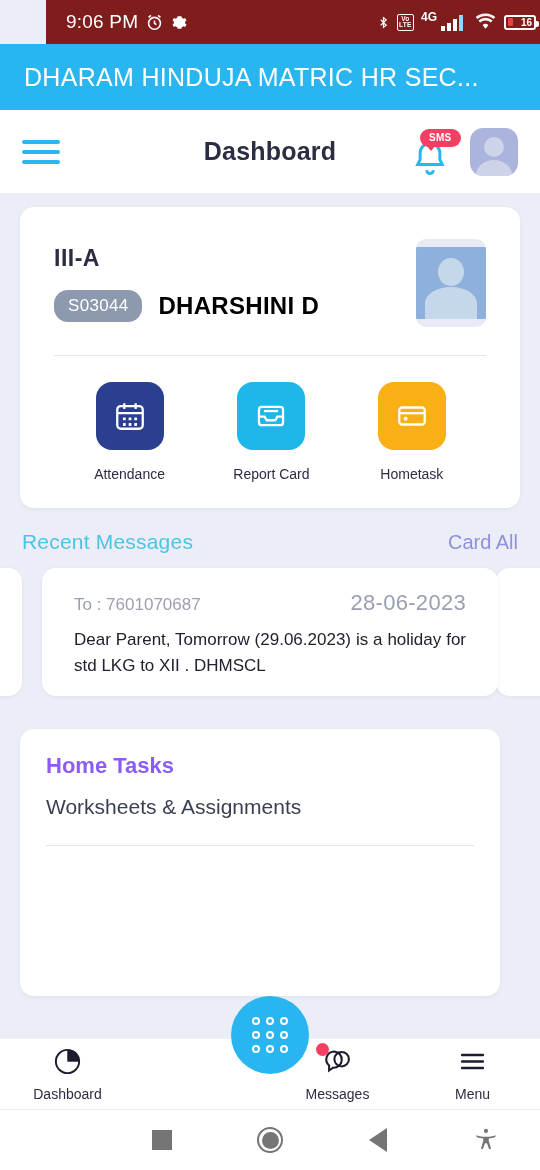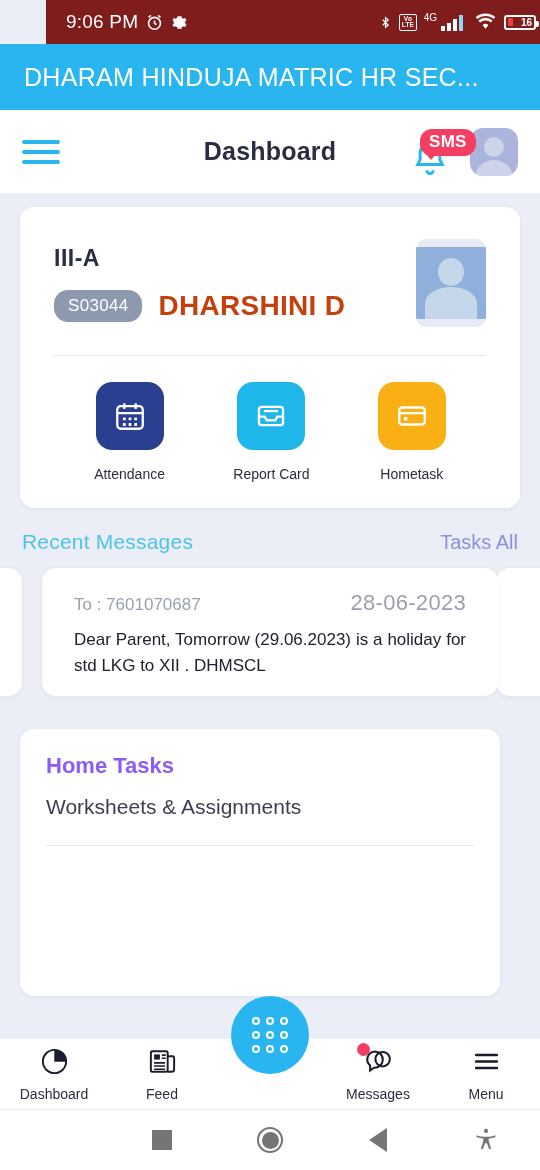--- a/index.html
+++ b/index.html
@@ -17,21 +17,21 @@
     padding: 0 4px; color: #ffffff; margin-left: 46px;
   }
   .sb-left { display: flex; align-items: center; gap: 7px; margin-left: 16px; }
   .sb-time { font-size: 19px; font-weight: 500; letter-spacing: .2px; }
   .sb-right { margin-left: auto; display: flex; align-items: center; gap: 7px; }
   .ico { display: inline-block; line-height: 0; }
   .volte-box {
     border: 1.6px solid #fff; border-radius: 2px; font-size: 6.5px; line-height: 6.5px;
     padding: 1px 1.5px; text-align: center; font-weight: 700; letter-spacing: .2px;
   }
-  .net4g { font-size: 10px; font-weight: 400; position: relative; top: -5px; margin-right: -3px; }
+  .net4g { font-size: 12px; font-weight: 700; position: relative; top: -5px; margin-right: -3px; }
   .batt {
     position: relative; width: 32px; height: 15px; border: 2px solid #fff;
     border-radius: 3px; display: flex; align-items: center; justify-content: flex-end;
     padding-right: 2px;
   }
   .batt::after {
     content: ""; position: absolute; right: -5px; top: 4.5px; width: 3px; height: 6px;
     background: #fff; border-radius: 0 2px 2px 0;
   }
   .batt-fill { position: absolute; left: 1.5px; top: 1.5px; bottom: 1.5px; width: 5px; background: #e8413f; border-radius:1px;}
@@ -56,21 +56,21 @@
   .hamburger span { display: block; height: 4px; border-radius: 2px; background: #29b6f0; }
   .appbar-title {
     position: absolute; left: 0; right: 0; text-align: center;
     font-size: 25px; font-weight: 700; color: #2b2d42; letter-spacing: .2px;
     pointer-events: none;
   }
   .appbar-right { margin-left: auto; display: flex; align-items: center; gap: 18px; z-index: 2; }
   .bell-wrap { position: relative; width: 42px; height: 46px; cursor: pointer; }
   .sms-badge {
     position: absolute; top: 0; left: 10px; background: #f43f63; color: #fff;
-    font-size: 17px; font-weight: 700; padding: 3px 9px 4px; border-radius: 12px;
+    font-size: 10px; font-weight: 700; padding: 3px 9px 4px; border-radius: 12px;
     z-index: 3; letter-spacing: .3px;
   }
   .sms-badge::after{
     content:""; position:absolute; left:6px; bottom:-4px; width:0; height:0;
     border-left:5px solid transparent; border-right:5px solid transparent;
     border-top:6px solid #f43f63;
   }
   .avatar-hd {
     width: 48px; height: 48px; border-radius: 13px; background: #aab4dd;
     overflow: hidden; position: relative; cursor: pointer;
@@ -91,21 +91,21 @@
   
   .student-card { padding: 30px 34px 22px; }
   .student-top { display: flex; align-items: flex-start; }
   .student-info { flex: 1; padding-top: 8px; }
   .klass { font-size: 23px; font-weight: 600; color: #2b2d42; letter-spacing: .5px; }
   .name-row { display: flex; align-items: center; gap: 16px; margin-top: 18px; }
   .id-badge {
     background: #8d99ae; color: #fff; font-size: 17px; padding: 6px 14px;
     border-radius: 14px; letter-spacing: .3px;
   }
-  .student-name { font-size: 28px; font-weight: 600; color: #c2410c; letter-spacing: .3px; }
+  .student-name { font-size: 24px; font-weight: 600; color: #000000; letter-spacing: .3px; }
   .stu-avatar {
     width: 70px; height: 88px; border-radius: 10px; background: #e8eaf6;
     overflow: hidden; position: relative; flex-shrink: 0; margin-top: 2px;
   }
   .stu-avatar .ph { position:absolute; left:0; right:0; top:8px; bottom:8px; background:#8fb0da; }
   .stu-avatar .head { position:absolute; left:50%; top:22%; transform:translateX(-50%);
     width:26px; height:28px; border-radius:50%; background:#c5d7ea; z-index:2;}
   .stu-avatar .body { position:absolute; left:50%; bottom:8px; transform:translateX(-50%);
     width:52px; height:32px; border-radius:50% 50% 0 0; background:#c5d7ea; z-index:2;}
   .divider { height: 1px; background: #e4e6ef; margin: 28px 0 0; }
@@ -323,21 +323,21 @@
               <circle cx="7.5" cy="14" r="1.4" fill="#fff" stroke="none"></circle>
             </svg>
           </div>
           <div class="tile-label">Hometask</div>
         </div>
       </div>
     </div>
 
     <div class="sec-head">
       <span class="sec-title">Recent Messages</span>
-      <span class="sec-link">Tasks All</span>
+      <span class="sec-link">Card All</span>
     </div>
 
     <div class="carousel">
       <div class="msg-card msg-peek-l"></div>
       <div class="msg-card msg-peek-r"></div>
       <div class="msg-card msg-main">
         <div class="msg-top">
           <span class="msg-to">To : 7601070687</span>
           <span class="msg-date">28-06-2023</span>
         </div>
@@ -374,31 +374,20 @@
       <span>
         <svg width="31" height="31" viewBox="0 0 24 24" fill="none" stroke="#1b1c2e" stroke-width="1.5">
           <circle cx="12" cy="12" r="9"></circle>
           <path d="M12 3v9h9" fill="#1b1c2e" stroke="none" opacity=".92"></path>
           <path d="M12 12 L12 3 A9 9 0 0 1 21 12 Z" fill="#1b1c2e" stroke="none"></path>
         </svg>
       </span>
       <span class="nav-label">Dashboard</span>
     </div>
 
-    <div class="nav-item">
-      <span>
-        <svg width="31" height="31" viewBox="0 0 24 24" fill="none" stroke="#1b1c2e" stroke-width="1.5">
-          <rect x="3" y="4" width="13" height="16" rx="1.2"></rect>
-          <path d="M16 8h4a1 1 0 0 1 1 1v9a2 2 0 0 1-2 2h-3"></path>
-          <rect x="5.5" y="6.5" width="4.5" height="4" fill="#1b1c2e" stroke="none"></rect>
-          <path d="M11.5 7h3M11.5 9.5h3M5.5 13h8.5M5.5 15.5h8.5M5.5 18h8.5" stroke-width="1.3"></path>
-        </svg>
-      </span>
-      <span class="nav-label">Feed</span>
-    </div>
 
     <div class="nav-item"></div>
 
     <div class="nav-item">
       <span style="position:relative">
         <span class="msg-dot"></span>
         <svg width="31" height="31" viewBox="0 0 24 24" fill="none" stroke="#1b1c2e" stroke-width="1.6">
           <path d="M9.5 4.2a6.2 6.2 0 0 0-4 10.9V19l3-2.2a6.2 6.2 0 1 0 1-12.6z"></path>
           <circle cx="15.2" cy="10.2" r="5.6"></circle>
         </svg>

